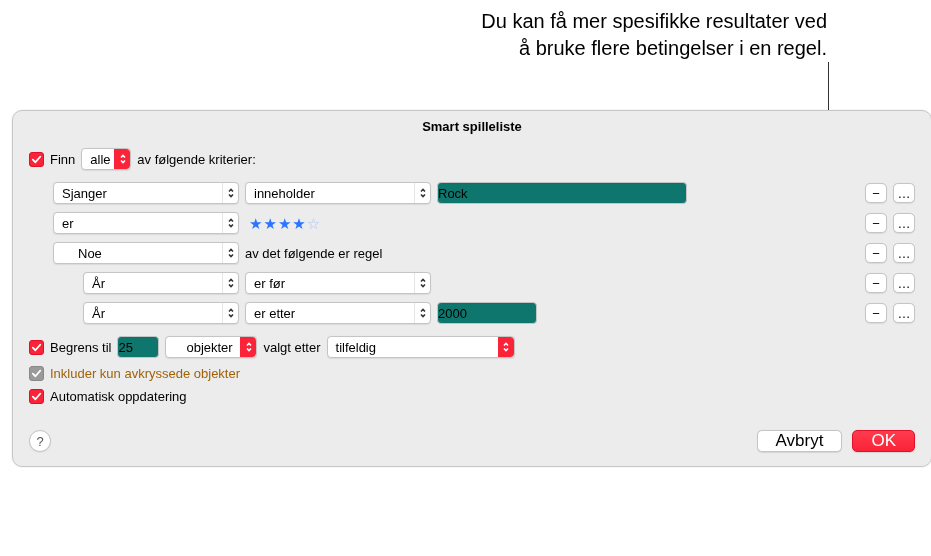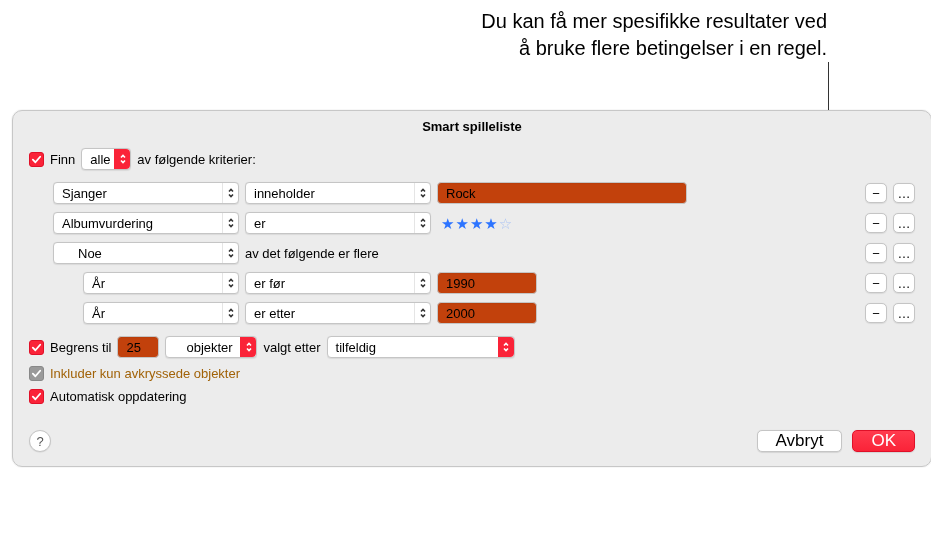--- a/index.html
+++ b/index.html
@@ -108,25 +108,25 @@
   .rule-row {
     display: flex;
     align-items: center;
     gap: 6px;
     padding: 4px 0;
     margin-left: 24px;
   }
   .rule-row.nested { margin-left: 54px; }
   .rule-row.subheader { margin-left: 24px; }
   .input-text {
-    background: #c2410c;
+    background: #0f766e;
     border: 1px solid #c5c5c5;
     border-radius: 4px;
     height: 22px;
-    padding: 0 8px;
+    padding: 0 0;
     font-size: 13px;
     box-shadow: inset 0 1px 1px rgba(0,0,0,0.05);
   }
   .spacer { flex: 1; }
   .round-btn {
     width: 22px;
     height: 20px;
     border: 1px solid #c5c5c5;
     border-radius: 5px;
     background: #fff;
@@ -258,28 +258,20 @@
         <span class="round-btn">
             <span>−</span>
           </span>
         <span class="round-btn">
             <span>…</span>
           </span>
       </div>
 
       <div class="rule-row">
         <span class="select" style="width:186px;">
-          <span>Albumvurdering</span>
-          <span class="caret">
-              <svg viewBox="0 0 8 10">
-                <path d="M2 3.5 L4 1.5 L6 3.5 M2 6.5 L4 8.5 L6 6.5"></path>
-              </svg>
-            </span>
-        </span>
-        <span class="select" style="width:186px;">
           <span>er</span>
           <span class="caret">
               <svg viewBox="0 0 8 10">
                 <path d="M2 3.5 L4 1.5 L6 3.5 M2 6.5 L4 8.5 L6 6.5"></path>
               </svg>
             </span>
         </span>
         <span class="stars">
           <span class="star-filled">★</span>
           <span class="star-filled">★</span>
@@ -298,21 +290,21 @@
 
       <div class="rule-row subheader">
         <span class="select" style="width:186px;padding-left:24px;">
           <span>Noe</span>
           <span class="caret">
               <svg viewBox="0 0 8 10">
                 <path d="M2 3.5 L4 1.5 L6 3.5 M2 6.5 L4 8.5 L6 6.5"></path>
               </svg>
             </span>
         </span>
-        <span>av det følgende er flere</span>
+        <span>av det følgende er regel</span>
         <span class="spacer"></span>
         <span class="round-btn">
             <span>−</span>
           </span>
         <span class="round-btn">
             <span>…</span>
           </span>
       </div>
 
       <div class="rule-row nested">
@@ -325,21 +317,20 @@
             </span>
         </span>
         <span class="select" style="width:186px;">
           <span>er før</span>
           <span class="caret">
               <svg viewBox="0 0 8 10">
                 <path d="M2 3.5 L4 1.5 L6 3.5 M2 6.5 L4 8.5 L6 6.5"></path>
               </svg>
             </span>
         </span>
-        <input class="input-text" style="width: 100px;" value="1990">
         <span class="spacer"></span>
         <span class="round-btn">
             <span>−</span>
           </span>
         <span class="round-btn">
             <span>…</span>
           </span>
       </div>
 
       <div class="rule-row nested">

